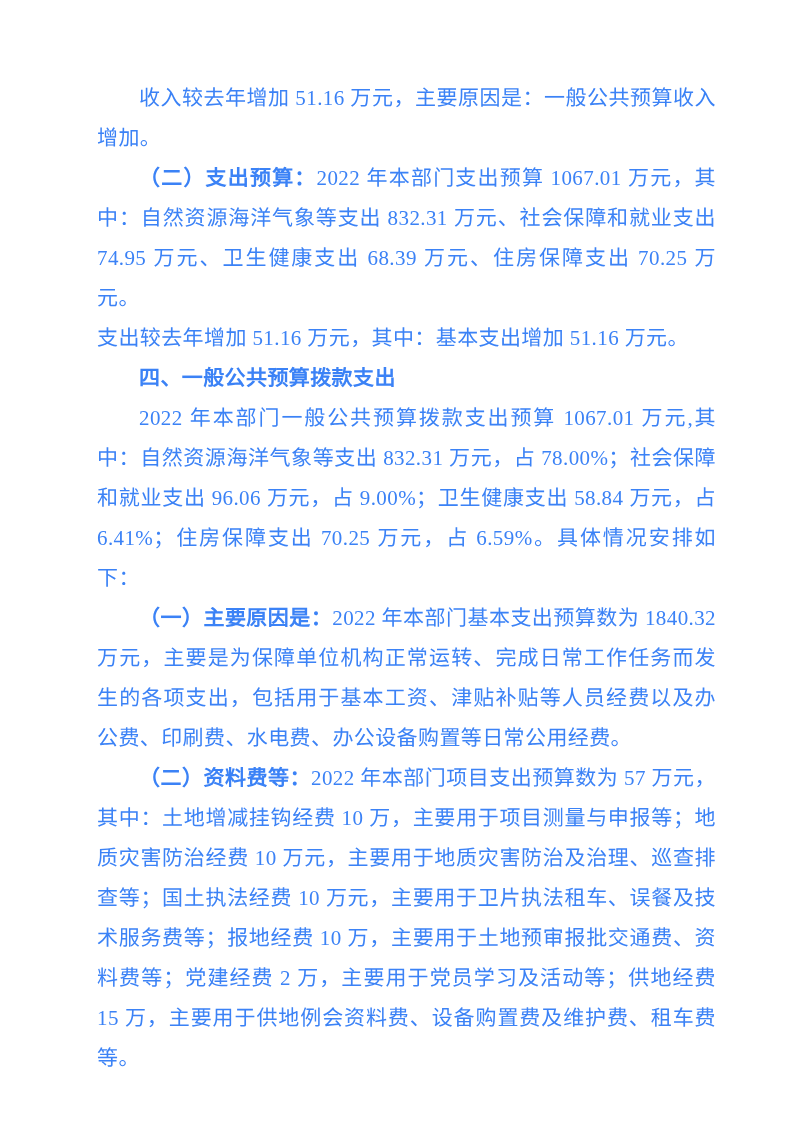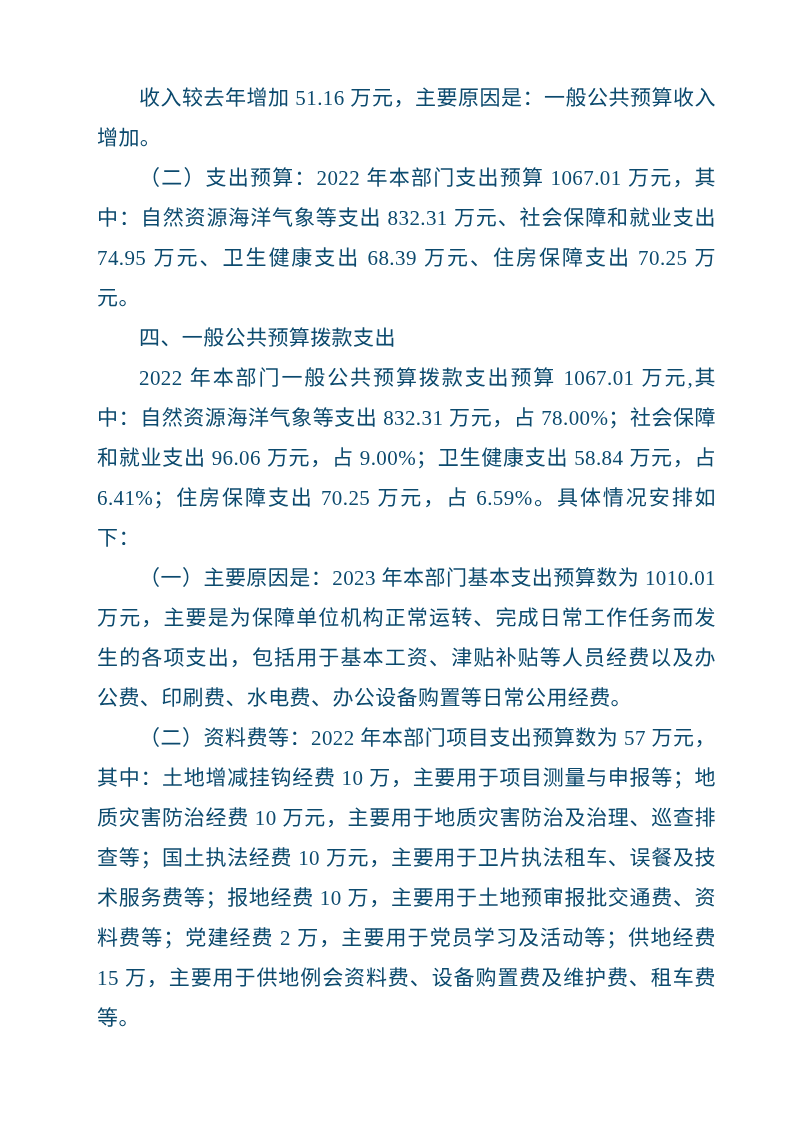--- a/index.html
+++ b/index.html
@@ -25,53 +25,54 @@
     top: 78px;
     width: 619px;
   }
   .para {
     margin: 0;
     padding: 0;
     font-family: "Liberation Serif", "DejaVu Serif", serif;
     font-size: 21px;
     line-height: 40px;
     letter-spacing: 0.4px;
-    color: #0c4a6e;
+    color: #3b82f6;
     text-align: justify;
   }
   .indent {
     text-indent: 2em;
   }
   .flush {
     text-indent: 0;
   }
   .heading {
-    font-weight: normal;
+    font-weight: bold;
     font-family: "Liberation Sans", "DejaVu Sans", sans-serif;
     text-indent: 2em;
   }
   .lead {
-    font-weight: normal;
+    font-weight: bold;
     font-family: "Liberation Sans", "DejaVu Sans", sans-serif;
   }
 </style>
 </head>
 <body>
 
 <div class="page">
   <div class="content">
 
     <p class="para indent"><span>收入较去年增加 51.16 万元，主要原因是：一般公共预算收入增加。</span></p>
 
     <p class="para indent"><span class="lead">（二）支出预算：</span><span>2022 年本部门支出预算 1067.01 万元，其中：自然资源海洋气象等支出 832.31 万元、社会保障和就业支出 74.95 万元、卫生健康支出 68.39 万元、住房保障支出 70.25 万元。</span></p>
 
+    <p class="para flush"><span>支出较去年增加 51.16 万元，其中：基本支出增加 51.16 万元。</span></p>
 
 
     <p class="para heading"><span>四、一般公共预算拨款支出</span></p>
 
     <p class="para indent"><span>2022 年本部门一般公共预算拨款支出预算 1067.01 万元,其中：自然资源海洋气象等支出 832.31 万元，占 78.00%；社会保障和就业支出 96.06 万元，占 9.00%；卫生健康支出 58.84 万元，占 6.41%；住房保障支出 70.25 万元，占 6.59%。具体情况安排如下：</span></p>
 
-    <p class="para indent"><span class="lead">（一）主要原因是：</span><span>2023 年本部门基本支出预算数为 1010.01 万元，主要是为保障单位机构正常运转、完成日常工作任务而发生的各项支出，包括用于基本工资、津贴补贴等人员经费以及办公费、印刷费、水电费、办公设备购置等日常公用经费。</span></p>
+    <p class="para indent"><span class="lead">（一）主要原因是：</span><span>2022 年本部门基本支出预算数为 1840.32 万元，主要是为保障单位机构正常运转、完成日常工作任务而发生的各项支出，包括用于基本工资、津贴补贴等人员经费以及办公费、印刷费、水电费、办公设备购置等日常公用经费。</span></p>
 
     <p class="para indent"><span class="lead">（二）资料费等：</span><span>2022 年本部门项目支出预算数为 57 万元，其中：土地增减挂钩经费 10 万，主要用于项目测量与申报等；地质灾害防治经费 10 万元，主要用于地质灾害防治及治理、巡查排查等；国土执法经费 10 万元，主要用于卫片执法租车、误餐及技术服务费等；报地经费 10 万，主要用于土地预审报批交通费、资料费等；党建经费 2 万，主要用于党员学习及活动等；供地经费 15 万，主要用于供地例会资料费、设备购置费及维护费、租车费等。</span></p>
 
   </div>
 </div>
 
 </body></html>

